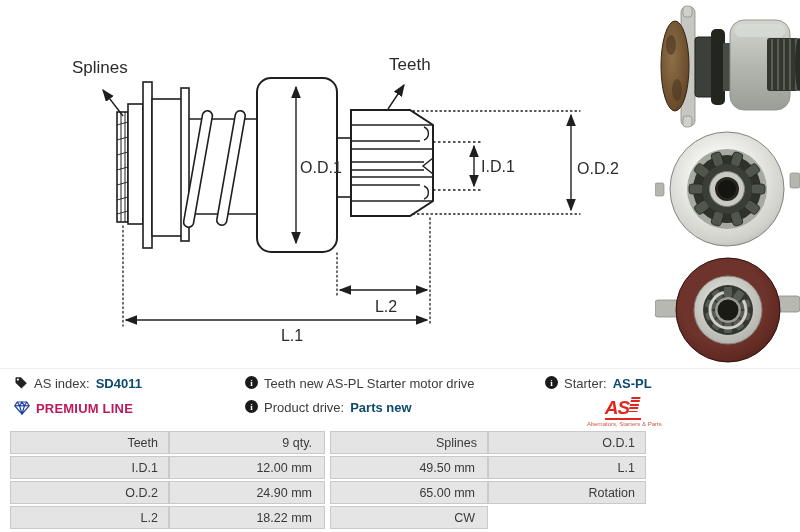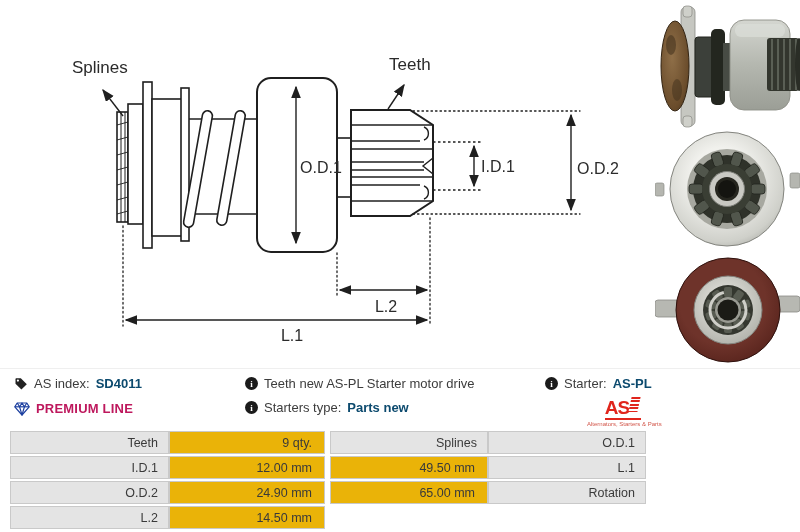--- a/index.html
+++ b/index.html
@@ -13,44 +13,44 @@
 
   
   .photo{position:absolute;left:655px;width:145px;}
   .photo svg{display:block;}
   .photo-1{top:5px;height:123px;}
   .photo-2{top:130px;height:117px;}
   .photo-3{top:250px;height:115px;}
 
   
   .infobar{position:absolute;left:0;top:368px;width:800px;height:62px;border-top:1px solid #efefef;background:#fff;}
-  .info-item{position:absolute;display:flex;align-items:center;gap:6px;font-size:13px;color:#3c3c3c;white-space:nowrap;}
+  .info-item{position:absolute;display:flex;gap:6px;font-size:13px;color:#3c3c3c;white-space:nowrap;}
   .info-item b{color:#0c4a6e;}
   .ii-asindex{left:14px;top:7px;}
   .ii-premium{left:14px;top:32px;color:#be185d;font-weight:bold;letter-spacing:.2px;}
   .ii-desc{left:245px;top:7px;}
   .ii-ptype{left:245px;top:31px;}
   .ii-producer{left:545px;top:7px;}
   .info-ico{display:inline-flex;width:13px;height:13px;border-radius:50%;background:#1b1b1b;color:#fff;
     font-size:9px;font-weight:bold;align-items:center;justify-content:center;font-family:"Liberation Serif",serif;}
   
   .as-logo{position:absolute;left:587px;top:28px;width:72px;text-align:center;}
   .as-logo .mark{position:relative;display:inline-block;line-height:1;padding:0 2px 1px 0;border-bottom:2px solid #e0251c;}
-  .as-logo .as-txt{font-weight:bold;font-size:19px;color:#e0251c;letter-spacing:-1px;}
+  .as-logo .as-txt{font-style:italic;font-weight:bold;font-size:19px;color:#e0251c;letter-spacing:-1px;}
   .as-logo .flag{display:inline-block;width:9px;height:15px;margin-left:1px;transform:skewX(-12deg);vertical-align:2px;
     background:repeating-linear-gradient(180deg,#e0251c 0 2px,#ffffff 2px 3.5px);}
   .as-logo .tagline{font-size:6px;color:#d2564a;margin-top:1px;white-space:nowrap;}
 
   
   .spec-grid{position:absolute;top:431px;display:grid;grid-auto-rows:23px;row-gap:2px;font-size:12.5px;color:#3a3a3a;}
   .spec-left{left:10px;grid-template-columns:159px 156px;}
   .spec-right{left:330px;grid-template-columns:158px 158px;}
   .cell{display:flex;align-items:center;justify-content:flex-end;border:1px solid #c9c9c9;}
   .cell.label{background:#e4e4e4;padding-right:10px;}
-  .cell.value{background:#eab308;padding-right:12px;}
+  .cell.value{background:#e5e5e5;padding-right:12px;}
 </style>
 </head>
 <body>
 
 <div class="page">
 
   <div class="diagram">
     <svg width="655" height="365" viewBox="0 0 655 365">
       <defs>
         <marker id="ah" markerWidth="9" markerHeight="8" refX="8" refY="3.5" orient="auto-start-reverse">
@@ -271,21 +271,21 @@
       <span>PREMIUM LINE</span>
     </div>
 
     <div class="info-item ii-desc">
       <span class="info-ico">i</span>
       <span>Teeth new AS-PL Starter motor drive</span>
     </div>
 
     <div class="info-item ii-ptype">
       <span class="info-ico">i</span>
-      <span>Starters type:</span>
+      <span>Product drive:</span>
       <b>Parts new</b>
     </div>
 
     <div class="info-item ii-producer">
       <span class="info-ico">i</span>
       <span>Starter:</span>
       <b>AS-PL</b>
     </div>
 
     <div class="as-logo">
@@ -297,25 +297,26 @@
   </div>
 
   <div class="spec-grid spec-left">
     <div class="cell label">Teeth</div>
     <div class="cell value">9 qty.</div>
     <div class="cell label">I.D.1</div>
     <div class="cell value">12.00 mm</div>
     <div class="cell label">O.D.2</div>
     <div class="cell value">24.90 mm</div>
     <div class="cell label">L.2</div>
-    <div class="cell value">14.50 mm</div>
+    <div class="cell value">18.22 mm</div>
   </div>
 
   <div class="spec-grid spec-right">
     <div class="cell label">Splines</div>
     <div class="cell label">O.D.1</div>
     <div class="cell value">49.50 mm</div>
     <div class="cell label">L.1</div>
     <div class="cell value">65.00 mm</div>
     <div class="cell label">Rotation</div>
+    <div class="cell value">CW</div>
   </div>
 
 </div>
 
 </body></html>

